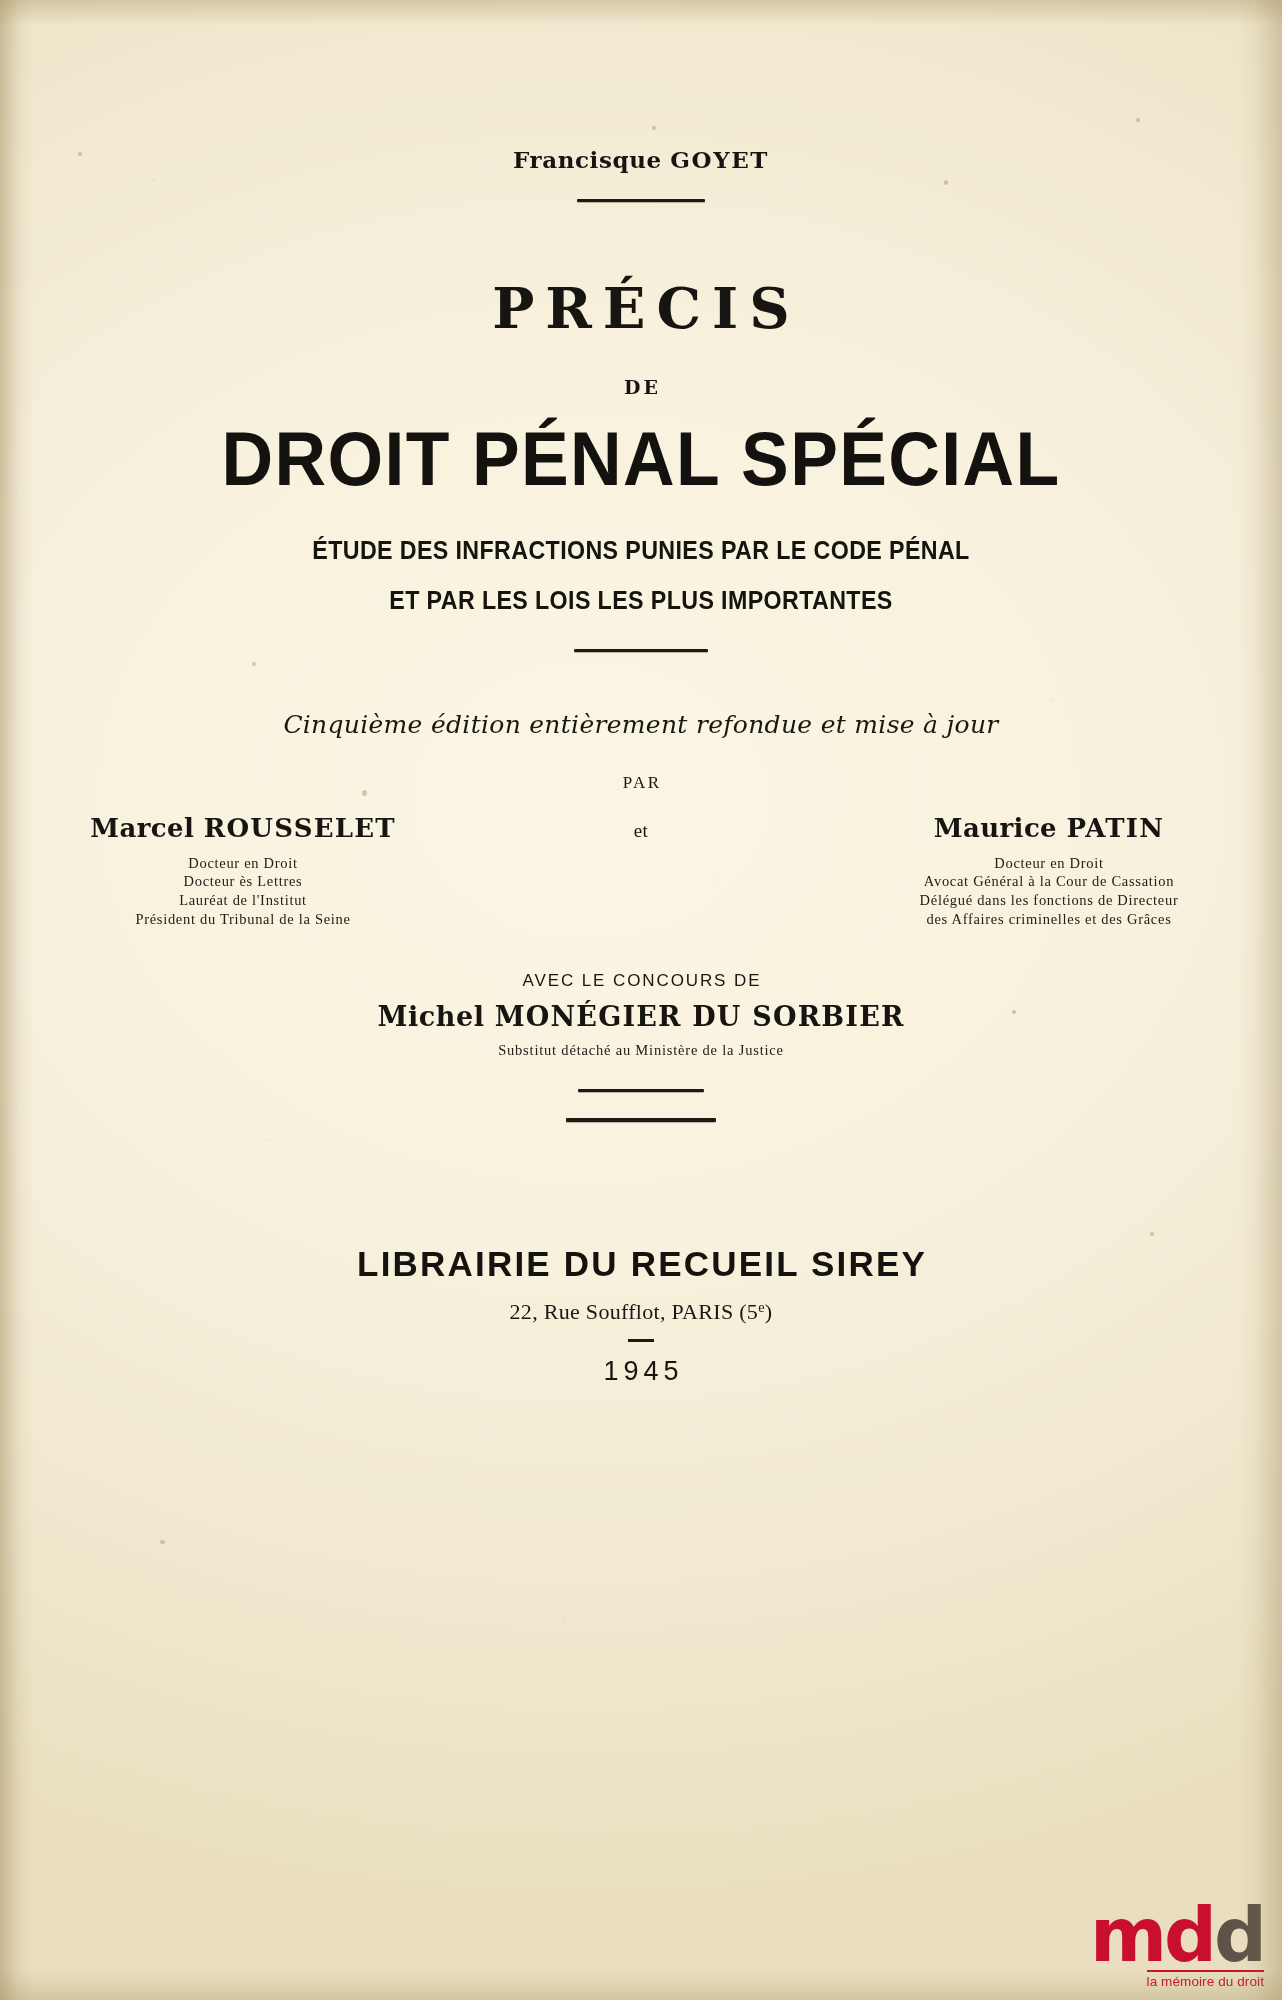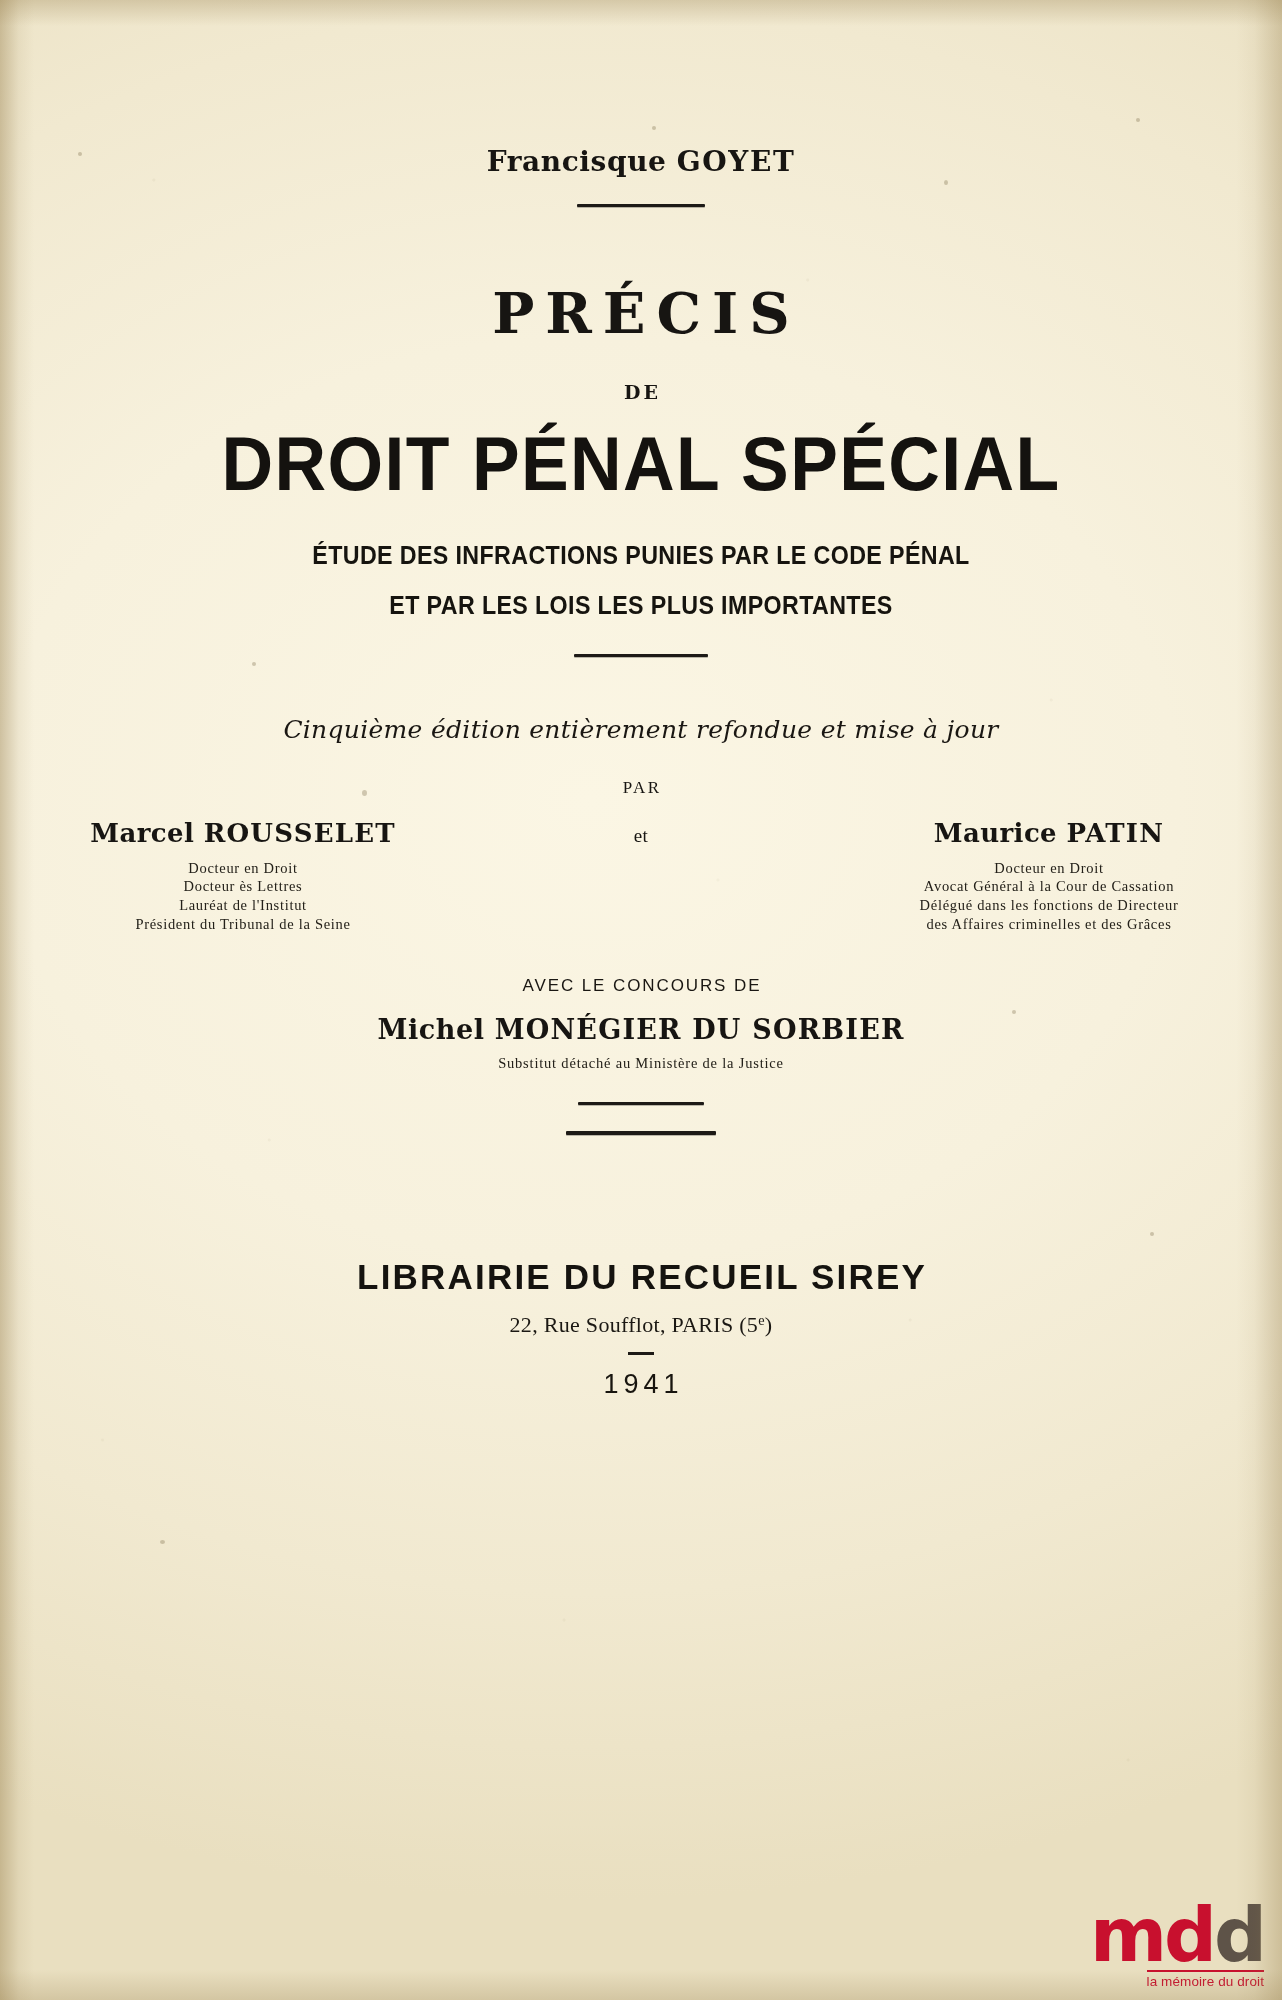--- a/index.html
+++ b/index.html
@@ -69,21 +69,21 @@
     left: 0; right: 0;
     top: 0;
     text-align: center;
     color: #171512;
   }
 
   
   .author-name {
     font-family: "DejaVu Serif", serif;
     font-weight: 700;
-    font-size: 28px;
+    font-size: 23px;
     letter-spacing: .6px;
     margin-top: 148px;
     line-height: 1;
   }
   .author-name .sur { letter-spacing: 1.6px; }
   .author-role {
     font-family: "Liberation Serif", serif;
     font-size: 14.5px;
     letter-spacing: .9px;
     margin-top: 12px;
@@ -212,21 +212,21 @@
     letter-spacing: 1.9px;
     margin-top: 6px;
     text-indent: 1.9px;
     color: #1a1713;
   }
   .collab-name {
     font-family: "DejaVu Serif", serif;
     font-weight: 700;
     font-size: 27px;
     letter-spacing: .6px;
-    margin-top: 20px;
+    margin-top: 12px;
     line-height: 1;
   }
   .collab-name .sur { letter-spacing: 1.2px; }
   .collab-role {
     font-family: "Liberation Serif", serif;
     font-size: 14.5px;
     letter-spacing: .8px;
     margin-top: 12px;
     color: #232019;
   }
@@ -382,21 +382,21 @@
     <div class="collab-role">Substitut détaché au Ministère de la Justice</div>
 
     <div class="rule r3"></div>
 
 
     <div class="rule r4"></div>
 
     <div class="publisher">LIBRAIRIE DU RECUEIL SIREY</div>
     <div class="pub-addr"><span>22, Rue Soufflot, PARIS (5</span><sup>e</sup><span>)</span></div>
     <div class="pub-dash"></div>
-    <div class="pub-year">1941</div>
+    <div class="pub-year">1945</div>
 
   </div>
 
   <div id="logo">
     <span class="mark"><span>m</span><span class="mid">d</span><span class="dark">d</span></span>
     <span class="tagline">la mémoire du droit</span>
   </div>
 
   <div id="edge-left"></div>
   <div id="edge-right"></div>

